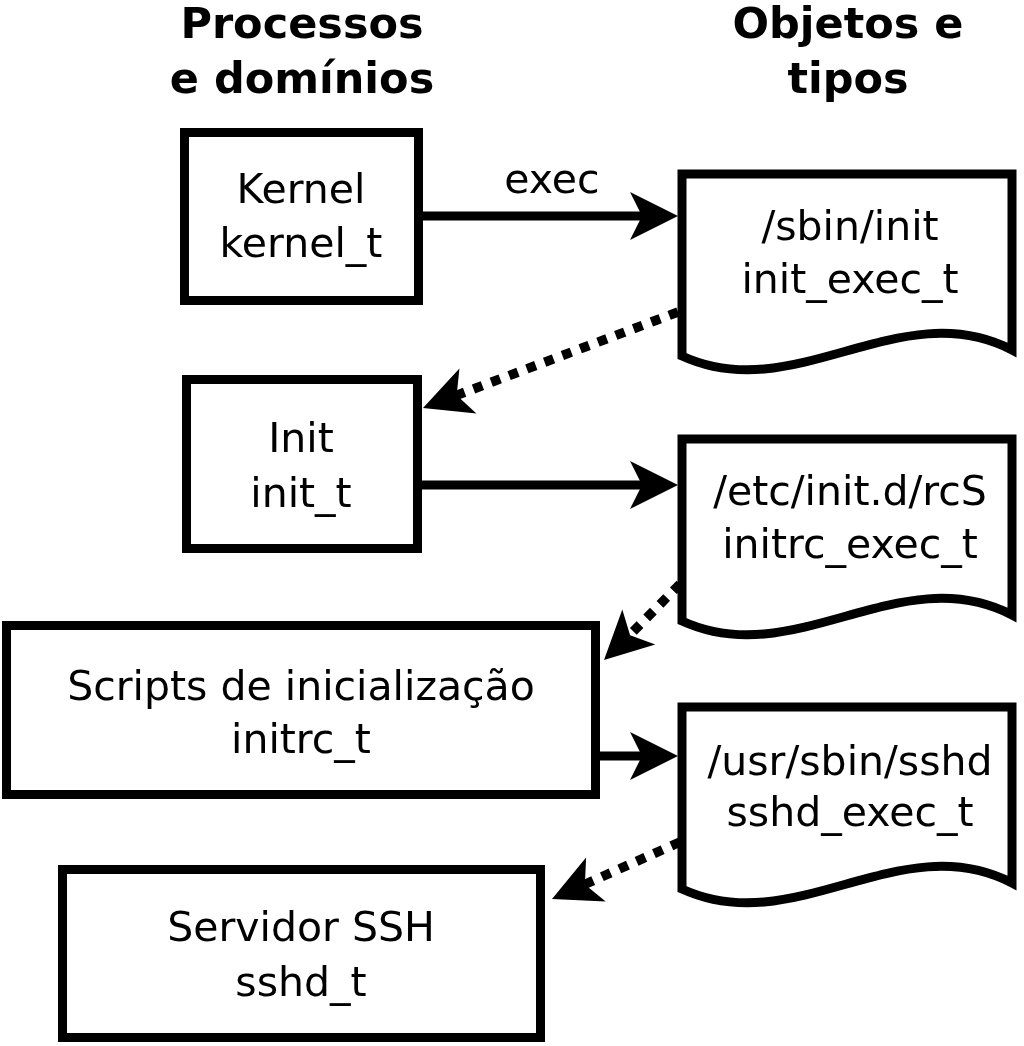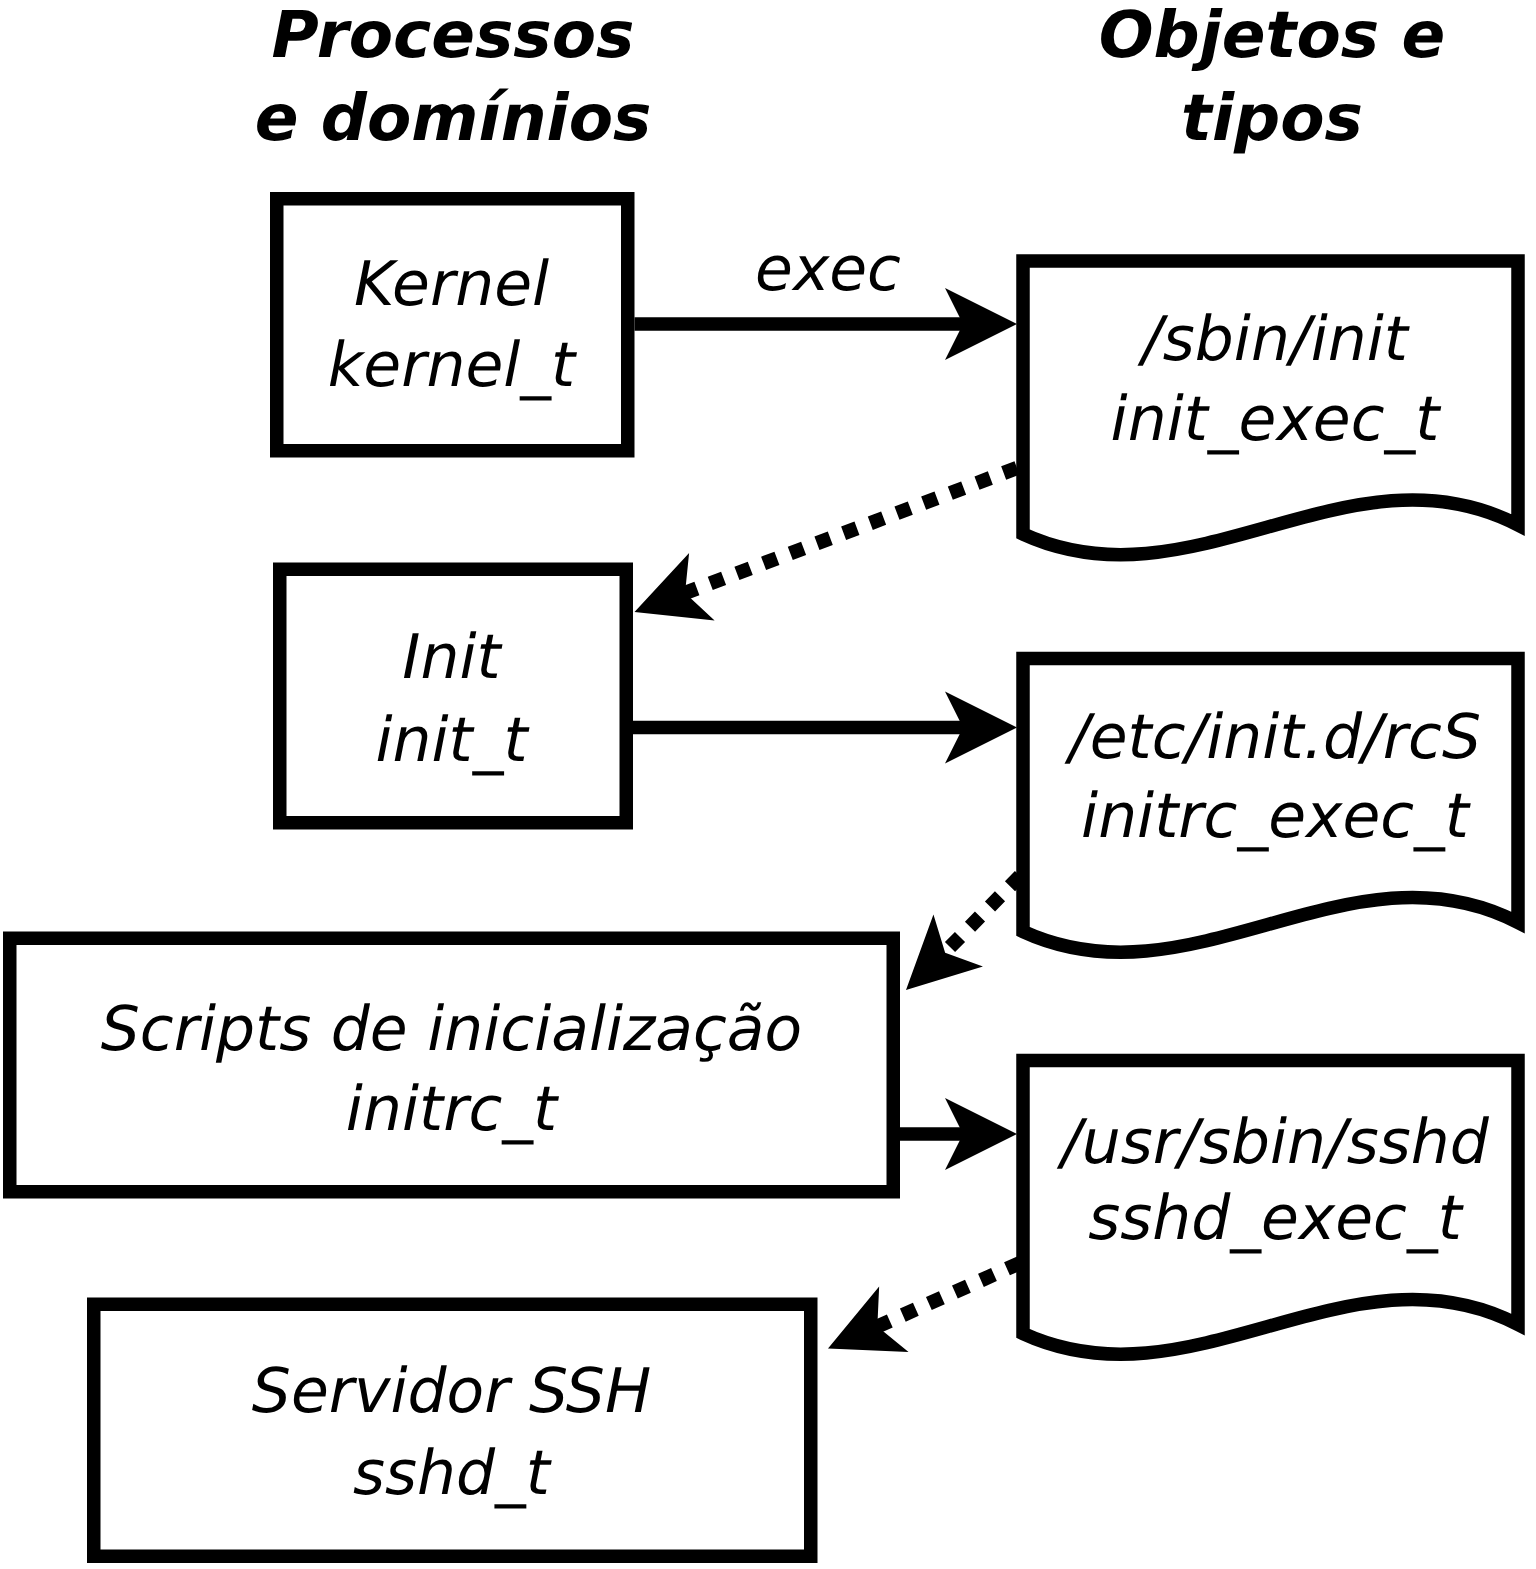--- a/index.html
+++ b/index.html
@@ -6,21 +6,20 @@
     margin: 0;
     padding: 0;
     background: #ffffff;
   }
   .stage {
     position: relative;
     width: 1024px;
     height: 1046px;
     background: #ffffff;
     overflow: hidden;
-    font-style: italic;
   }
   svg { display: block; }
   .hdr {
     font-family: "DejaVu Sans", "Liberation Sans", sans-serif;
     font-size: 43px;
     font-weight: bold;
   }
   .lbl {
     font-family: "DejaVu Sans", "Liberation Sans", sans-serif;
     font-size: 41px;

